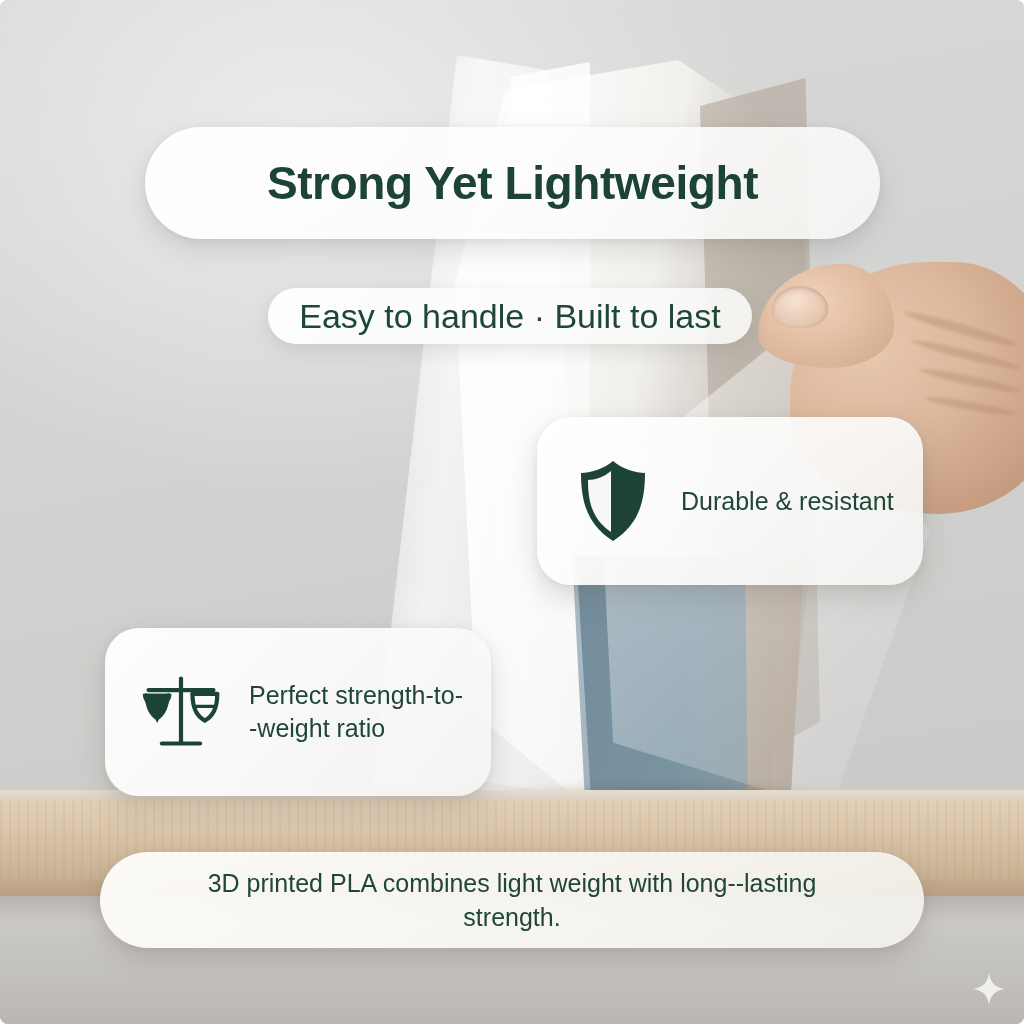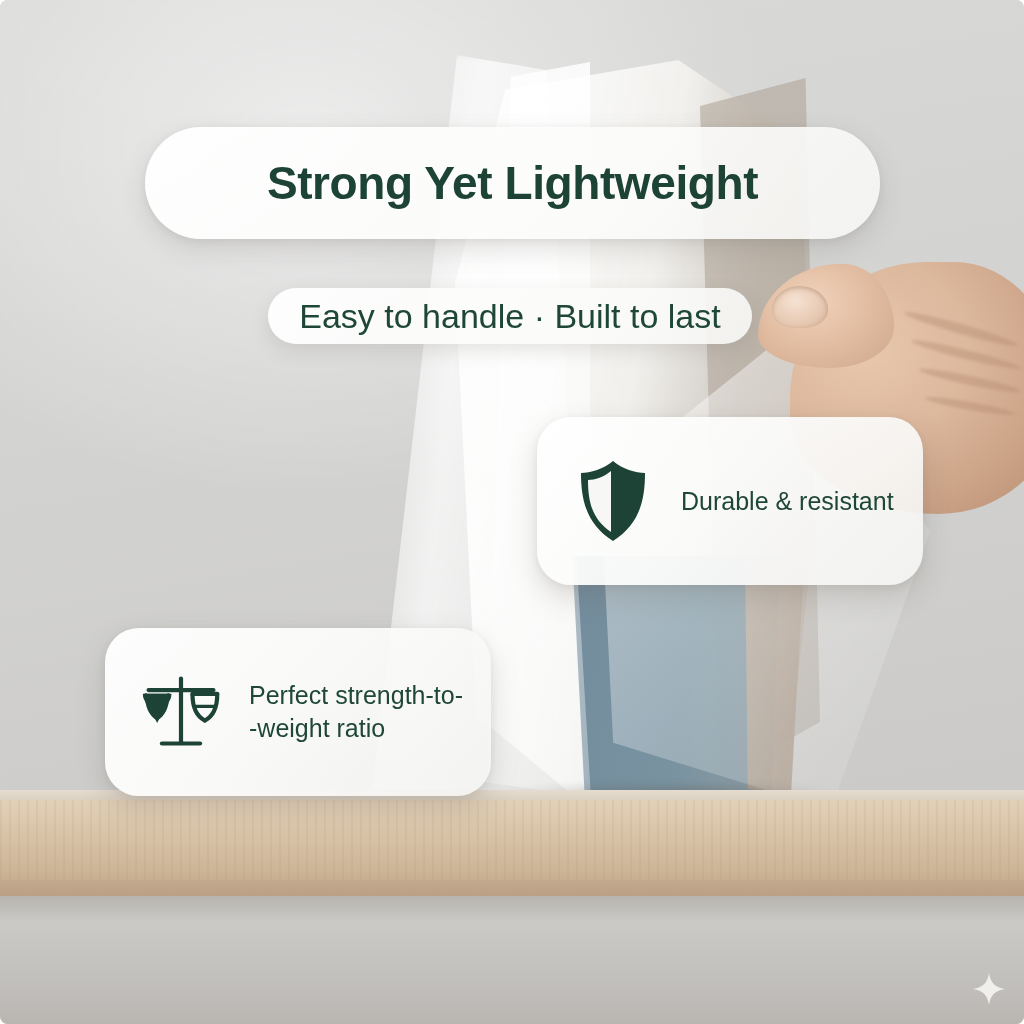--- a/index.html
+++ b/index.html
@@ -330,20 +330,23 @@
           <path d="M56 22 L82 22" stroke="#1d4336" stroke-width="4.4" stroke-linecap="round"></path>
           <path d="M58 35 L80 35" stroke="#1d4336" stroke-width="3.4" stroke-linecap="round"></path>
         </svg>
       </span>
       <span class="card-label">Perfect strength-to--weight ratio</span>
     </div>
 
 
   </div>
 
+  <div class="pill-footer">
+    <span class="footer-text">3D printed PLA combines light weight with long--lasting strength.</span>
+  </div>
 
   <span class="sparkle">
     <svg width="34" height="34" viewBox="0 0 34 34">
       <path d="M17 1 C18.6 11 23 15.4 33 17 C23 18.6 18.6 23 17 33 C15.4 23 11 18.6 1 17 C11 15.4 15.4 11 17 1 Z" fill="#f3f1ee" opacity="0.95"></path>
     </svg>
   </span>
 
 </div>
 
 </body></html>

